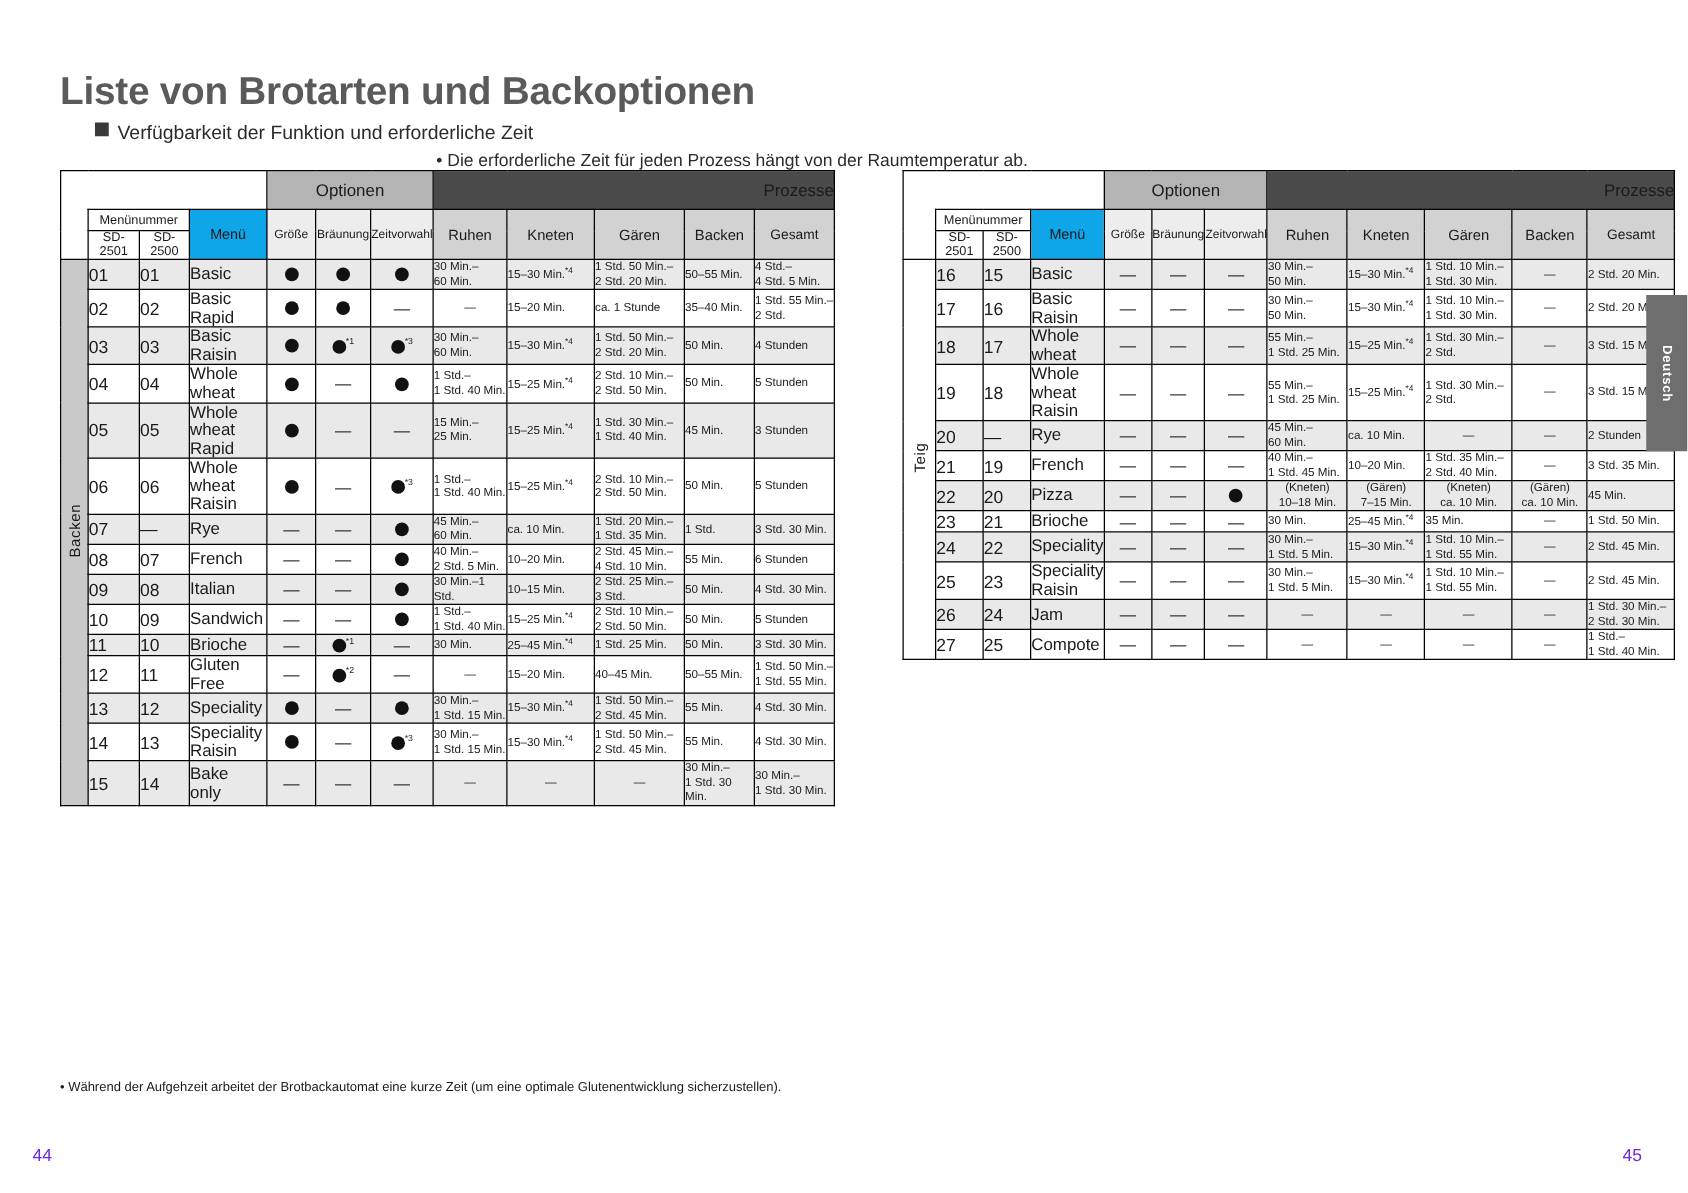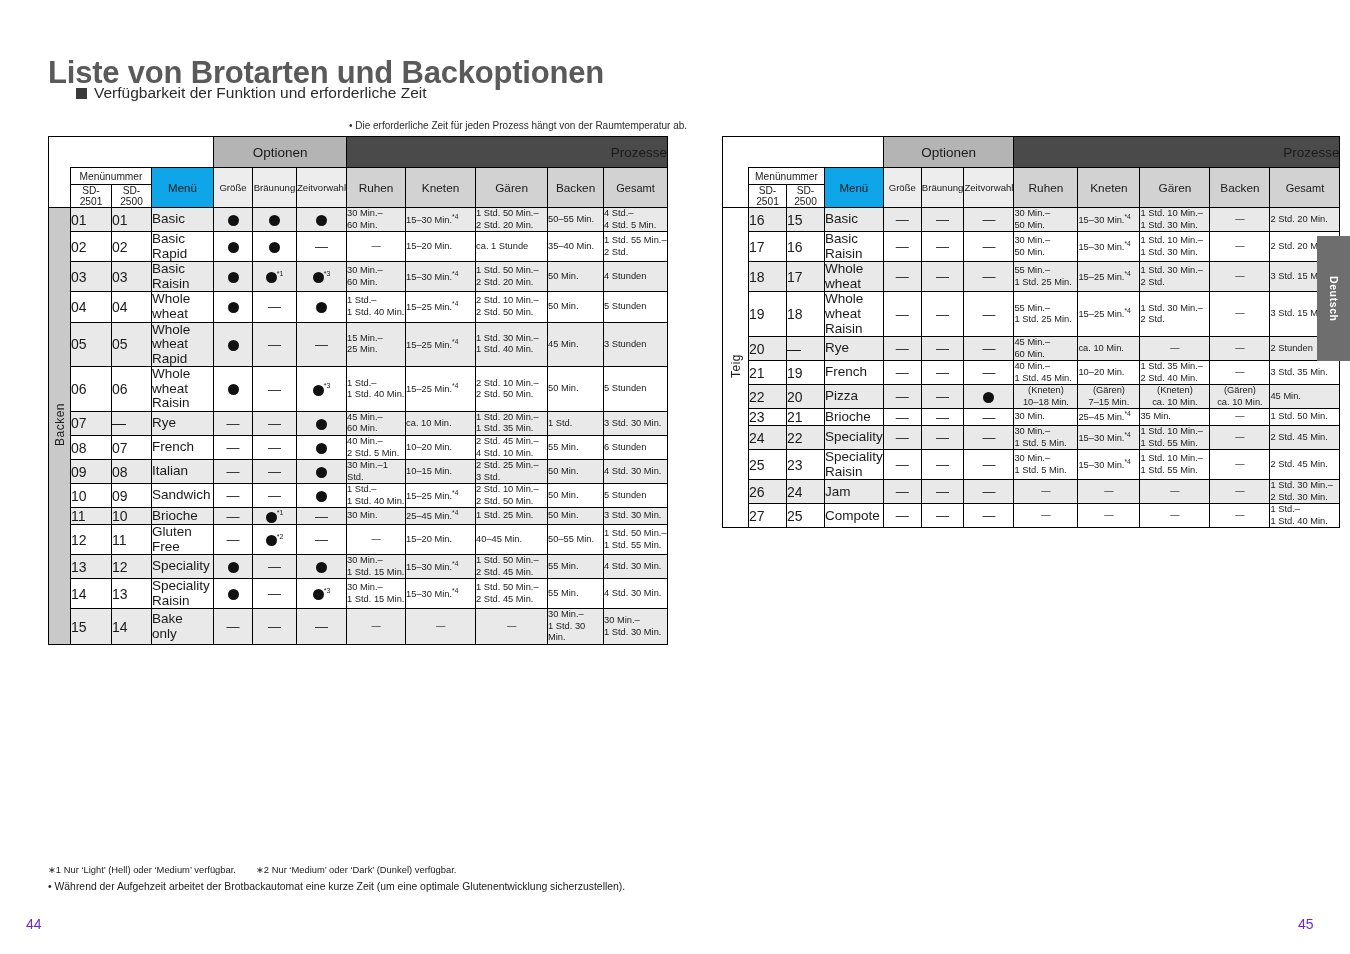--- a/index.html
+++ b/index.html
@@ -22,38 +22,38 @@
     left: 48px;
     top: 34px;
     font-size: 31px;
     font-weight: bold;
     color: #5a5a5a;
     letter-spacing: -0.2px;
   }
   .section-head {
     position: absolute;
     left: 48px;
-    top: 84px;
+    top: 98px;
     font-size: 15.5px;
     color: #2b2b2b;
     display: flex;
-    align-items: center;
+    align-items: flex-start;
     gap: 7px;
     padding-left: 28px;
   }
   .sq-bullet {
     width: 11px;
     height: 11px;
     background: #3a3a3a;
     display: inline-block;
   }
 
   .topnote {
     position: absolute;
-    font-size: 10px;
+    font-size: 14px;
     color: #2b2b2b;
     white-space: nowrap;
   }
   .topnote.left  { left: 349px; top: 120px; }
 
   
   .tbl-wrap { position: absolute; }
   .tbl-wrap.left  { left: 48px;  top: 136px; }
   .tbl-wrap.right { left: 722px; top: 136px; }
 
@@ -669,23 +669,20 @@
           <td class="proc ctr">—</td>
           <td class="proc ctr">—</td>
           <td class="proc ctr">—</td>
           <td class="proc">1 Std.–<br>1 Std. 40 Min.</td>
         </tr>
       </tbody>
     </table>
   </div>
 
 <div class="footnotes">
-  <div class="fn-row">
-    <span>∗1 Nur ‘Light’ (Hell) oder ‘Medium’ verfügbar.</span><span class="fn-gap"></span><span>∗2 Nur ‘Medium’ oder ‘Dark’ (Dunkel) verfügbar.</span>
-  </div>
   <div class="fn-row big">
     <span>• Während der Aufgehzeit arbeitet der Brotbackautomat eine kurze Zeit (um eine optimale Glutenentwicklung sicherzustellen).</span>
   </div>
 </div>
 
 <div class="pageno lf">44</div>
 <div class="pageno rt">45</div>
 
 <div class="side-tab">
   <span>Deutsch</span>

